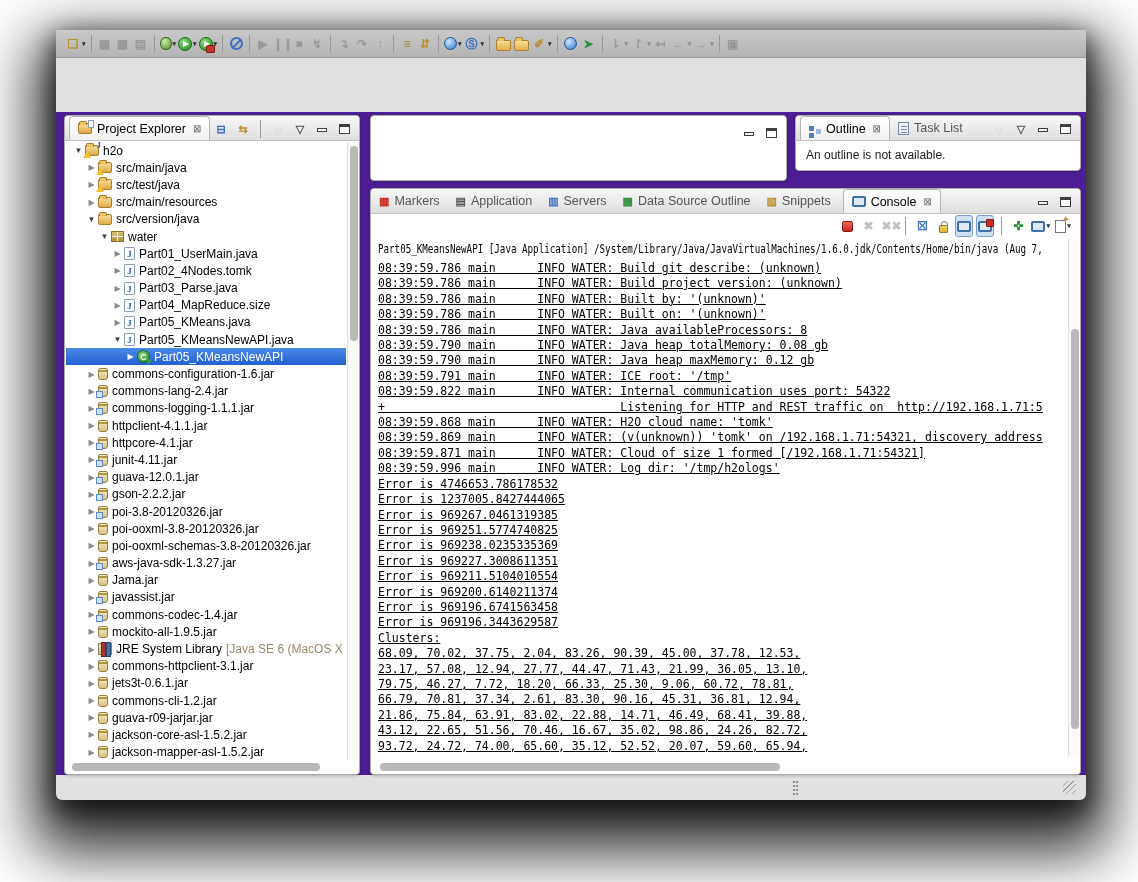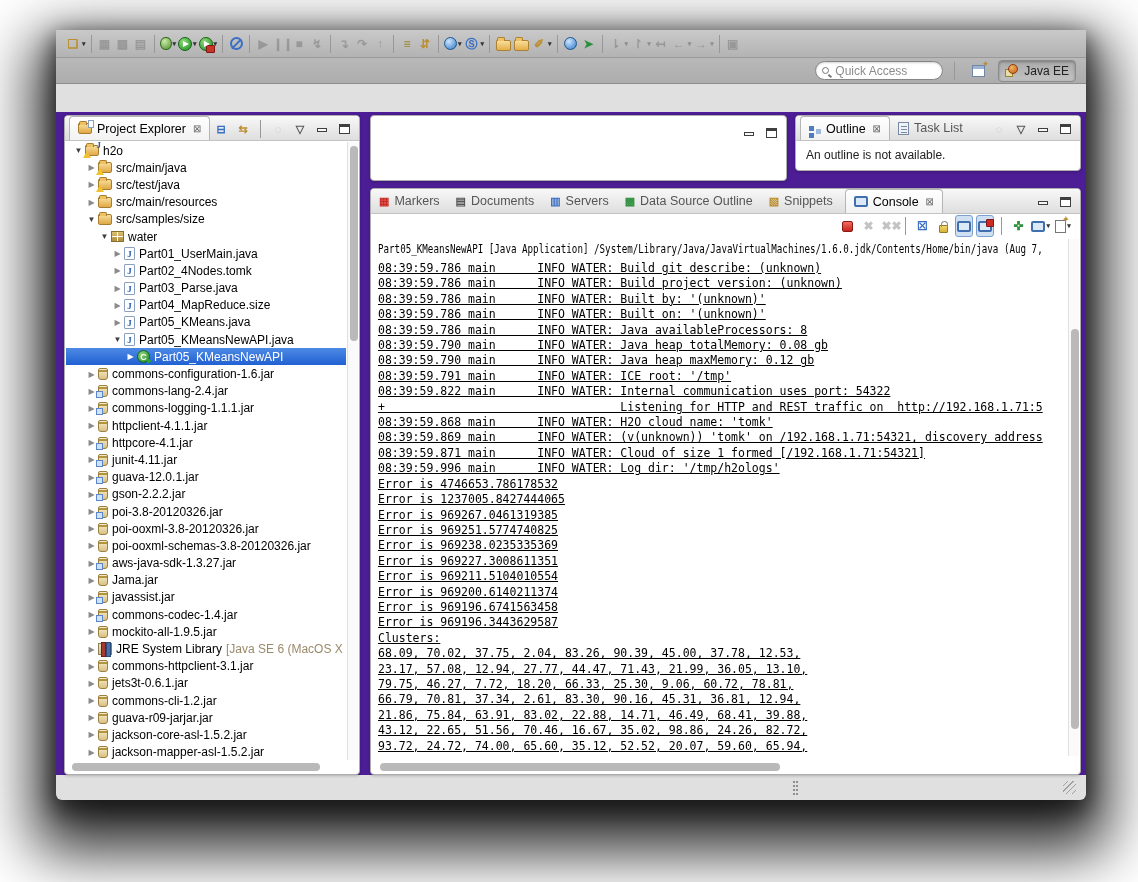--- a/index.html
+++ b/index.html
@@ -303,34 +303,20 @@
       <span class="icx dis">
         <b class="g">→</b>
         <b class="dd">▾</b>
       </span>
       <span class="sep"></span>
       <span class="icx dis">
         <b class="g">▣</b>
       </span>
     </div>
 
-  <div class="tb2">
-    <span class="qa">
-      <span class="mag"></span>
-      <input placeholder="Quick Access" style="">
-    </span>
-    <span class="sep"></span>
-    <span class="pbtn">
-      <span class="i-persp"></span>
-    </span>
-    <span class="pbtn active">
-      <span class="i-jee"></span>
-      <span>Java EE</span>
-    </span>
-  </div>
 
   <div class="main">
 
     <div class="panel" style="left:8px;top:3px;width:296px;height:660px;">
       <div class="phead">
         <div class="tab sel">
           <span class="ticon i-src i-pex">
               <i></i>
             </span>
           <span>Project Explorer</span>
@@ -377,21 +363,21 @@
             <span class="tlabel">src/test/java</span>
           </div>
           <div class="trow" style="padding-left: 19px;">
             <span class="arr">▶</span>
             <span class="ticon i-src"></span>
             <span class="tlabel">src/main/resources</span>
           </div>
           <div class="trow" style="padding-left: 19px;">
             <span class="arr open">▼</span>
             <span class="ticon i-src"></span>
-            <span class="tlabel">src/samples/size</span>
+            <span class="tlabel">src/version/java</span>
           </div>
           <div class="trow" style="padding-left: 32px;">
             <span class="arr open">▼</span>
             <span class="ticon i-pkg"></span>
             <span class="tlabel">water</span>
           </div>
           <div class="trow" style="padding-left: 45px;">
             <span class="arr">▶</span>
             <span class="ticon i-jfile"></span>
             <span class="tlabel">Part01_UserMain.java</span>
@@ -592,21 +578,21 @@
     </div>
 
     <div class="panel" style="left:314px;top:76px;width:711px;height:587px;">
       <div class="phead" id="con-tabs">
           <div class="tab">
             <b class="g c-red" style="font-size: 11px;">▦</b>
             <span>Markers</span>
           </div>
           <div class="tab">
             <b class="g" style="font-size: 11px;">▤</b>
-            <span>Documents</span>
+            <span>Application</span>
           </div>
           <div class="tab">
             <b class="g c-blue" style="font-size: 11px;">▥</b>
             <span>Servers</span>
           </div>
           <div class="tab">
             <b class="g c-green" style="font-size: 11px;">▩</b>
             <span>Data Source Outline</span>
           </div>
           <div class="tab">

